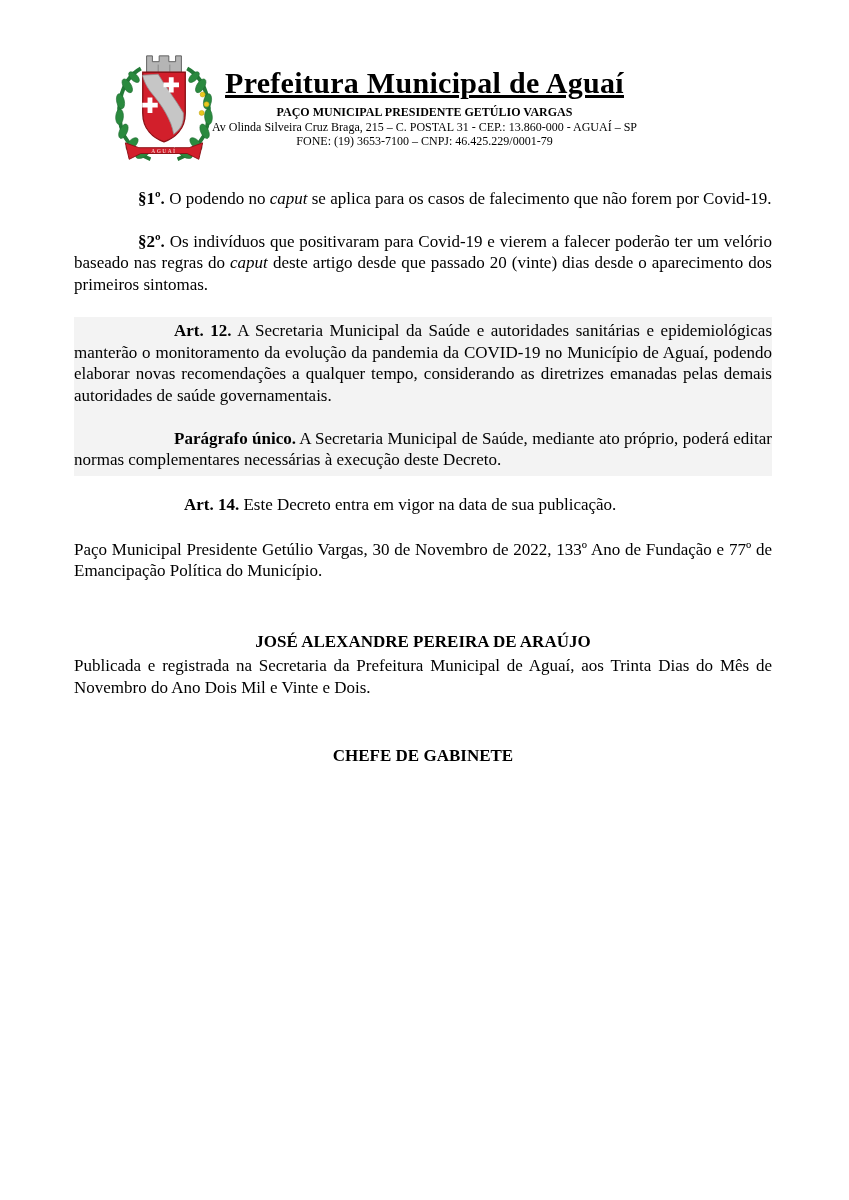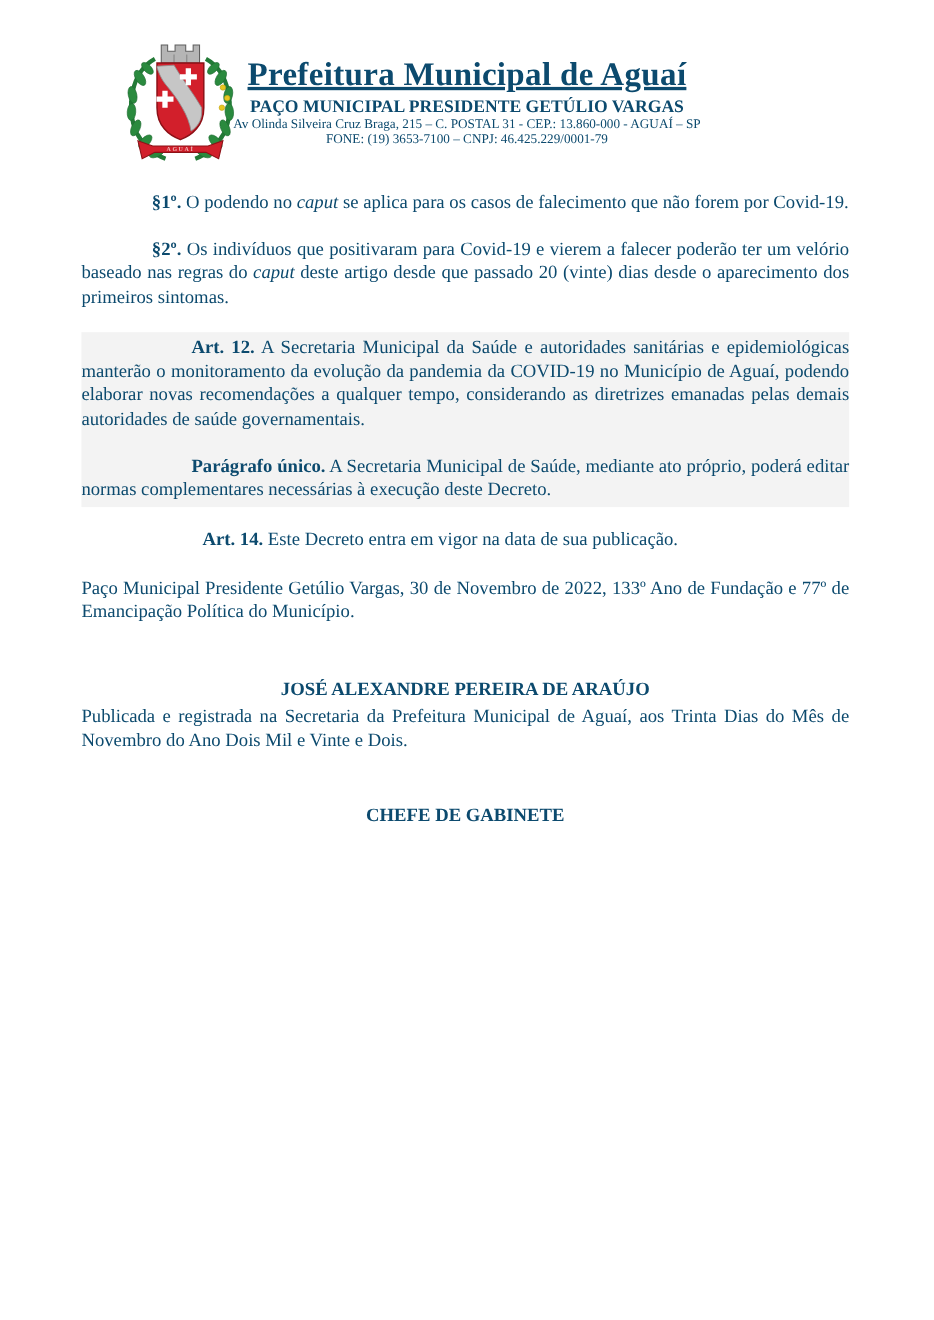--- a/index.html
+++ b/index.html
@@ -1,34 +1,34 @@
 <!DOCTYPE html>
 <html><head>
 <meta charset="utf-8">
 <style>
   html,body { margin:0; padding:0; background:#ffffff; }
   .page {
     position:relative;
     width:849px; height:904px;
-    margin:1px auto;
+    margin:16px auto;
     background:#ffffff;
-    color:#0c4a6e;
+    color:#000000;
     font-family:"Liberation Serif", serif;
     overflow:hidden;
   }
   .header { position:relative; padding-top:50px; text-align:center; }
   .logo { position:absolute; left:106px; top:33px; width:116px; height:122px; }
   .title {
     display:inline-block;
     margin:0 0 5px 0;
     font-size:30px; font-weight:bold;
     text-decoration:underline;
     letter-spacing:0.3px;
   }
-  .sub1 { font-size:16px; font-weight:bold; line-height:15px; }
+  .sub1 { font-size:12px; font-weight:bold; line-height:15px; }
   .sub2 { font-size:12px; line-height:14px; }
 
   .content {
     margin:40px 77px 0 74px;
     font-size:17px;
     line-height:21.7px;
     text-align:justify;
   }
   .para { margin:0 0 21px 0; }
   .indent-art   { text-indent:100px; }

